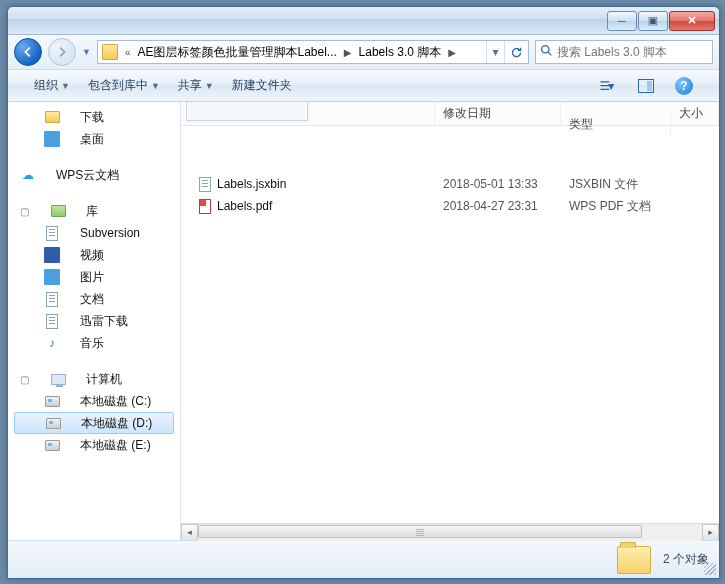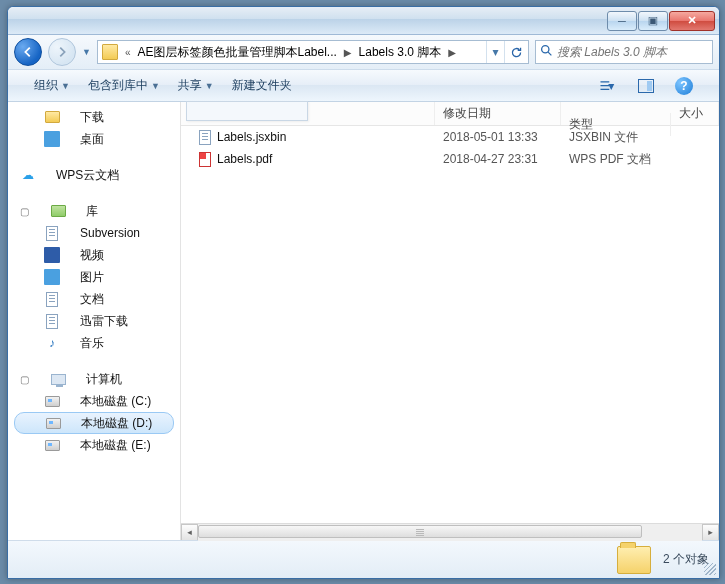--- a/index.html
+++ b/index.html
@@ -14,55 +14,55 @@
 .navbtn.active { background: radial-gradient(circle at 30% 30%, #6aaaf0, #1664c4 70%); border: 1px solid #0d4e9e; color: #fff; }
 .navbtn.dim { background: radial-gradient(circle at 30% 30%, #eef5fb, #d7e6f3 70%); border: 1px solid #b0c6dc; color: #8aa2bb; }
 .navbtn svg { width: 14px; height: 14px; }
 .addr { flex: 1; height: 24px; border: 1px solid #a6bcd2; background: #fff; display: flex; align-items: center; overflow: hidden; }
 .addr .seg { padding: 0 4px; height: 100%; display: flex; align-items: center; gap: 3px; white-space: nowrap; cursor: pointer; }
 .addr .crumbicon { width: 16px; height: 16px; background: linear-gradient(#ffe9a3,#f3cb55); border: 1px solid #d2a93e; border-radius: 1px; }
 .addr .chev { color: #555; font-size: 10px; padding: 0 3px; }
 .addr .drop { width: 18px; border-left: 1px solid #d3e1ee; display: flex; align-items: center; justify-content: center; color: #4678a8; height: 100%; cursor: pointer; }
 .addr .refresh { width: 24px; border-left: 1px solid #d3e1ee; display: flex; align-items: center; justify-content: center; color: #2864a8; height: 100%; cursor:pointer; }
 .search { width: 178px; height: 24px; border: 1px solid #a6bcd2; background: #fff; display: flex; align-items: center; padding: 0 4px; gap: 4px; }
-.search input { border: none; outline: none; flex: 1; font-style: italic; color: #8c8c8c; background: transparent; }
+.search input { border: none; outline: none; flex: 1; color: #8c8c8c; background: transparent; }
 .search .sicon { color: #2a68ab; }
 .toolbar { height: 32px; background: linear-gradient(#f6fafe,#e6eef7 49%,#dbe7f3 50%,#eef6fd); border-bottom: 1px solid #c2d3e4; display: flex; align-items: center; padding: 0 26px; gap: 18px; }
 .toolbar .tbtn { color: #1b3d5e; cursor: pointer; display: flex; align-items: center; gap: 3px; }
 .toolbar .tbtn .dd { font-size: 9px; color: #4a6f94; }
 .toolbar .spacer { flex: 1; }
 .toolbar .ricon { width: 22px; height: 22px; display: flex; align-items: center; justify-content: center; color: #2a68ab; cursor: pointer; }
 .toolbar .help { width: 18px; height: 18px; border-radius: 50%; background: radial-gradient(circle at 30% 30%,#7cc4ff,#1e7ed8); color: #fff; font-weight: bold; display:flex;align-items:center;justify-content:center; cursor: pointer; }
 .body { flex: 1; display: flex; min-height: 0; }
 .sidebar { width: 173px; background: #fff; border-right: 1px solid #e3e3e3; overflow-y: auto; padding: 4px 0 4px 6px; }
 .sidebar .group { margin-bottom: 14px; }
 .sidebar .node { height: 22px; display: flex; align-items: center; gap: 20px; padding-left: 6px; cursor: pointer; color: #111; }
 .sidebar .node.child { padding-left: 30px; }
-.sidebar .node.sel { background: linear-gradient(#e9f3fe,#cde6fb); border: 1px solid #9ac9f4; border-radius: 10px; margin-right: 6px; }
+.sidebar .node.sel { background: linear-gradient(#e9f3fe,#cde6fb); border: 1px solid #9ac9f4; border-radius: 2px; margin-right: 6px; }
 .sidebar .exp { width: 10px; color: #777; font-size: 10px; }
 .sidebar .icon { width: 16px; height: 16px; display:flex;align-items:center;justify-content:center; }
 .folder-i { background: linear-gradient(#ffe9a3,#f3cb55); border: 1px solid #d2a93e; border-radius: 1px; width:15px; height:12px; }
 .lib-i { background: linear-gradient(#bfe39f,#8fcc69); border: 1px solid #6baa45; border-radius: 1px; width:15px; height:12px; }
 .pc-i { background:#dce7f3;border:1px solid #9ab4cf;width:15px;height:11px;position:relative;}
 .pc-i::after{content:"";position:absolute;left:4px;bottom:-3px;width:7px;height:2px;background:#9ab4cf;}
 .drive-i { background: linear-gradient(#f2f2f2,#cfcfcf); border:1px solid #9a9a9a; width:15px;height:11px; border-radius:1px; position:relative;}
 .drive-i::before{content:"";position:absolute;left:2px;top:2px;width:4px;height:3px;background:#6fb7ff;}
 .cloud-i { color:#2aa0e8; }
 .doc-i { width:12px;height:15px;border:1px solid #8aa3bf;background:#fff;position:relative;}
 .doc-i::after{content:"";position:absolute;left:2px;top:2px;right:2px;height:1px;background:#8aa3bf;box-shadow:0 3px 0 #8aa3bf,0 6px 0 #8aa3bf;}
 .pdf-i { width:12px;height:15px;border:1px solid #c33;background:#fff;position:relative;}
 .pdf-i::before{content:"";position:absolute;left:0;top:0;width:6px;height:6px;background:#e44;}
 .content { flex: 1; display: flex; flex-direction: column; min-width: 0; }
 .hdrrow { height: 24px; border-bottom: 1px solid #e6e6e6; display: flex; align-items: center; color: #444; background:#fcfcfc;}
 .hdrrow .col { padding: 0 8px; border-right: 1px solid #eee; height: 100%; display: flex; align-items: center; cursor:pointer;}
 .col.name { width: 254px; padding-left: 30px; }
 .col.date { width: 126px; }
 .col.type { width: 110px; margin-top: 22px; }
 .col.size { flex: 1; }
-.filelist { flex: 1; overflow: auto; color: #555; }
+.filelist { flex: 1; overflow: auto; color: #555; margin-top: 47px; }
 .filerow { height: 22px; display: flex; align-items: center; cursor:pointer; }
 .filerow .fname { width: 254px; padding-left: 18px; display: flex; align-items: center; gap: 6px; color: #111; }
 .filerow .fdate { width: 126px; padding-left: 8px; }
 .filerow .ftype { width: 110px; padding-left: 8px; }
 .hscroll { height: 17px; background: #f0f0f0; border-top: 1px solid #dcdcdc; display: flex; align-items: center; }
 .hscroll .arrow { width: 17px; height: 17px; background: linear-gradient(#fdfdfd,#e3e3e3); border: 1px solid #c7c7c7; display:flex;align-items:center;justify-content:center;color:#606060;font-size:9px;cursor:pointer;}
 .hscroll .track { flex: 1; height: 17px; background: #efefef; position: relative; }
 .hscroll .thumb { position: absolute; left: 0; top: 1px; height: 13px; width: 88%; background: linear-gradient(#f7f7f7,#dedede); border: 1px solid #bfbfbf; border-radius: 2px; cursor:pointer;}
 .hscroll .thumb::after{content:"";position:absolute;left:50%;top:3px;width:8px;height:7px;transform:translateX(-50%);background:repeating-linear-gradient(#b9b9b9 0 1px,transparent 1px 2px);}
 .status { height: 38px; background: linear-gradient(#f3f8fd,#e3edf6); border-top: 1px solid #cfdcea; display: flex; align-items: center; padding: 0 10px; gap: 12px; justify-content: flex-end; }

